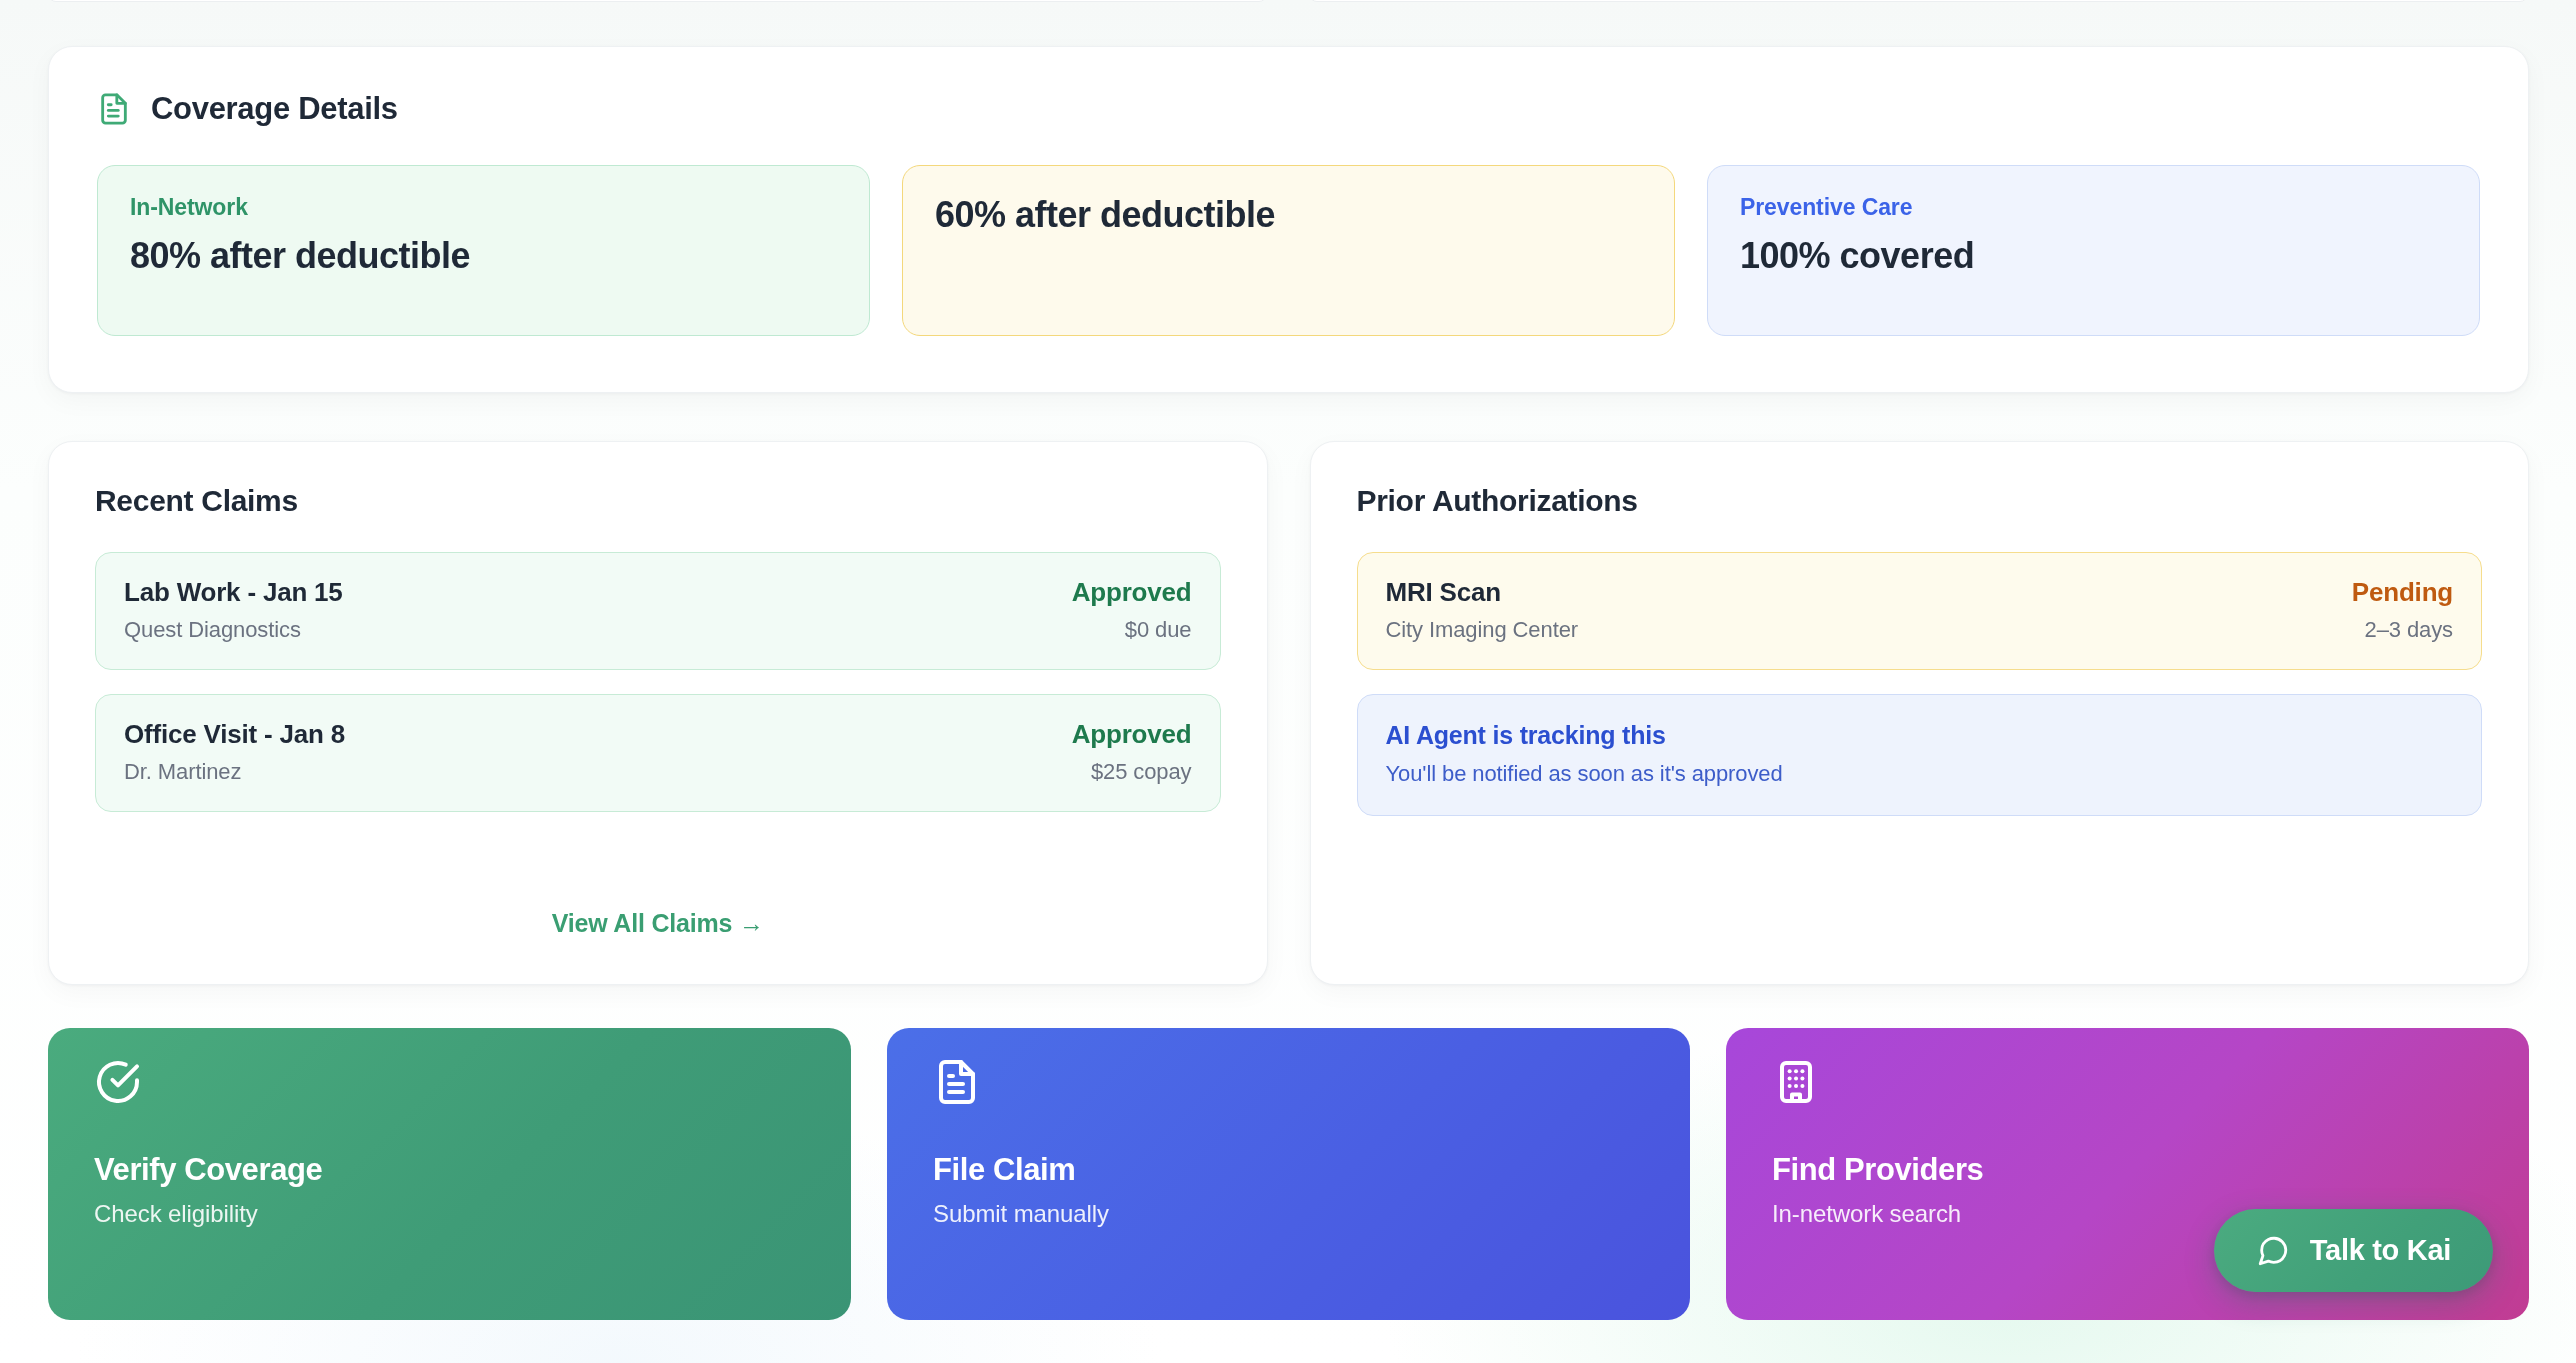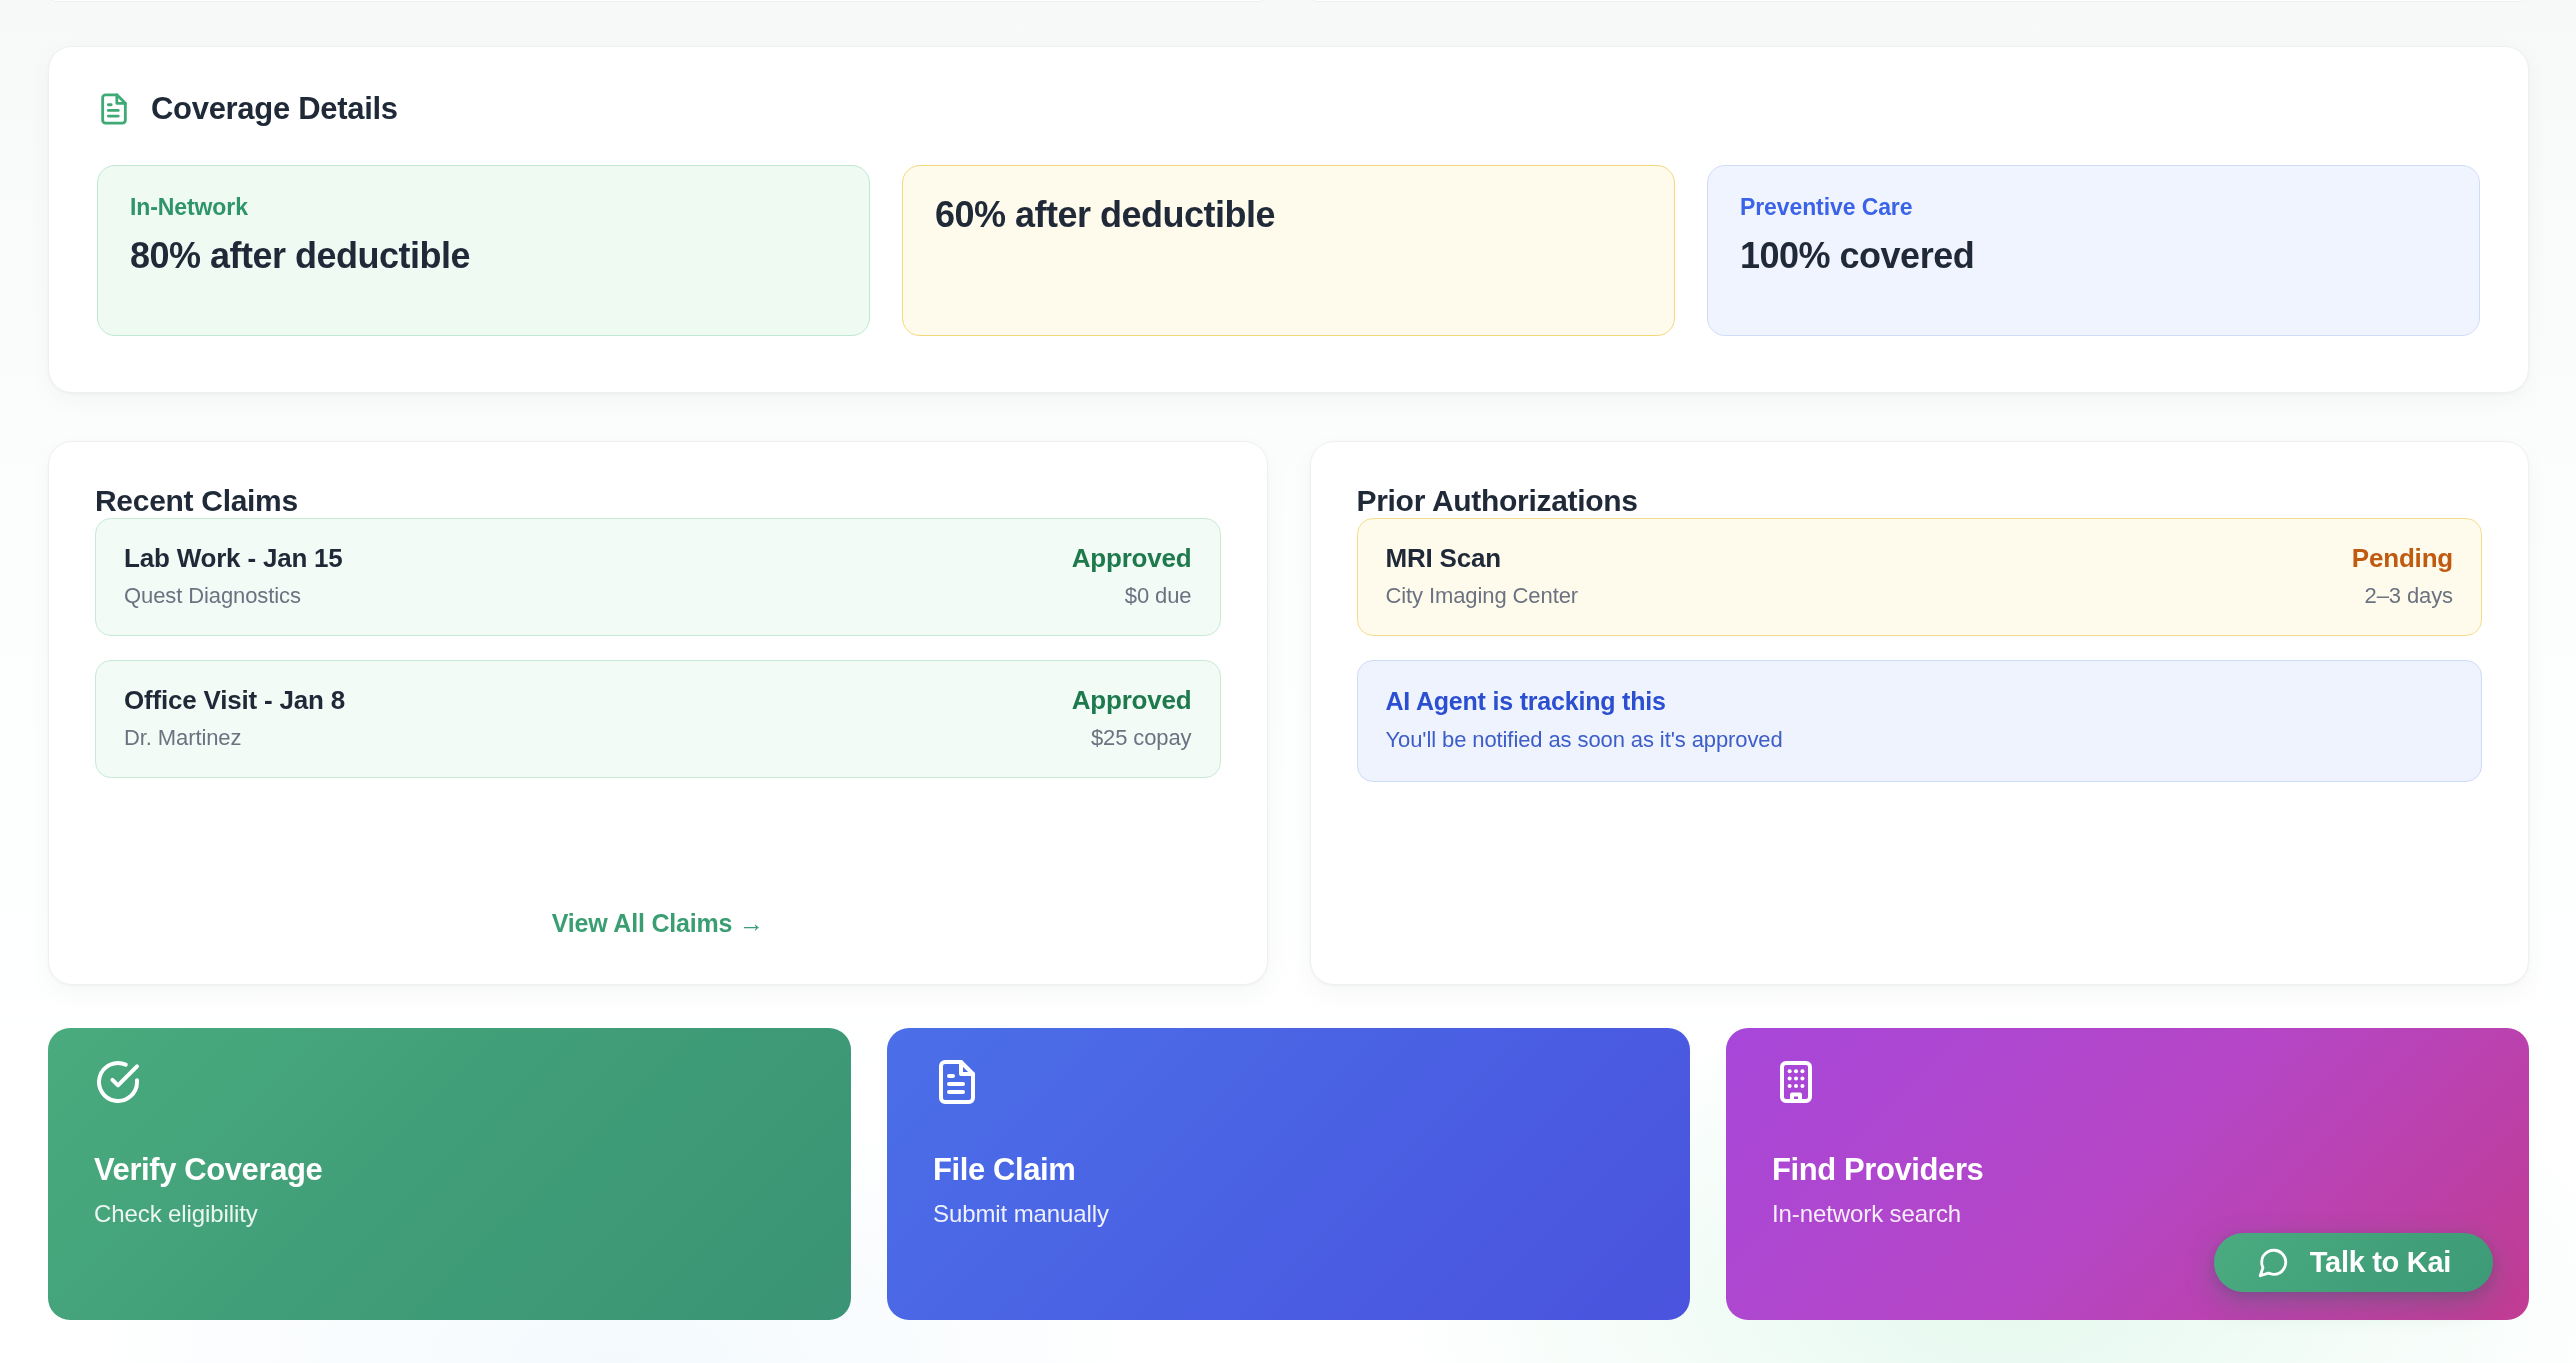--- a/index.html
+++ b/index.html
@@ -124,20 +124,21 @@
     flex: 1;
     padding: 42px 46px 40px;
     display: flex;
     flex-direction: column;
   }
   .panel-title {
     font-size: 30px;
     font-weight: 700;
     color: #1f2937;
     letter-spacing: -0.3px;
+    margin-bottom: 34px;
   }
 
   .row-item {
     display: flex;
     align-items: center;
     justify-content: space-between;
     border-radius: 16px;
     padding: 24px 28px 26px;
     margin-bottom: 24px;
   }
@@ -244,21 +245,21 @@
     font-size: 24px;
     letter-spacing: -0.1px;
     color: rgba(255,255,255,0.90);
   }
 
   
   .kai-fab {
     position: absolute;
     right: 83px;
     bottom: 71px;
-    height: 59px;
+    height: 83px;
     padding: 0 42px;
     display: flex;
     align-items: center;
     gap: 20px;
     border: none;
     border-radius: 991px;
     background: linear-gradient(135deg, #4bab80 0%, #41a079 60%, #3d9a78 100%);
     color: #ffffff;
     cursor: pointer;
     font-family: inherit;

